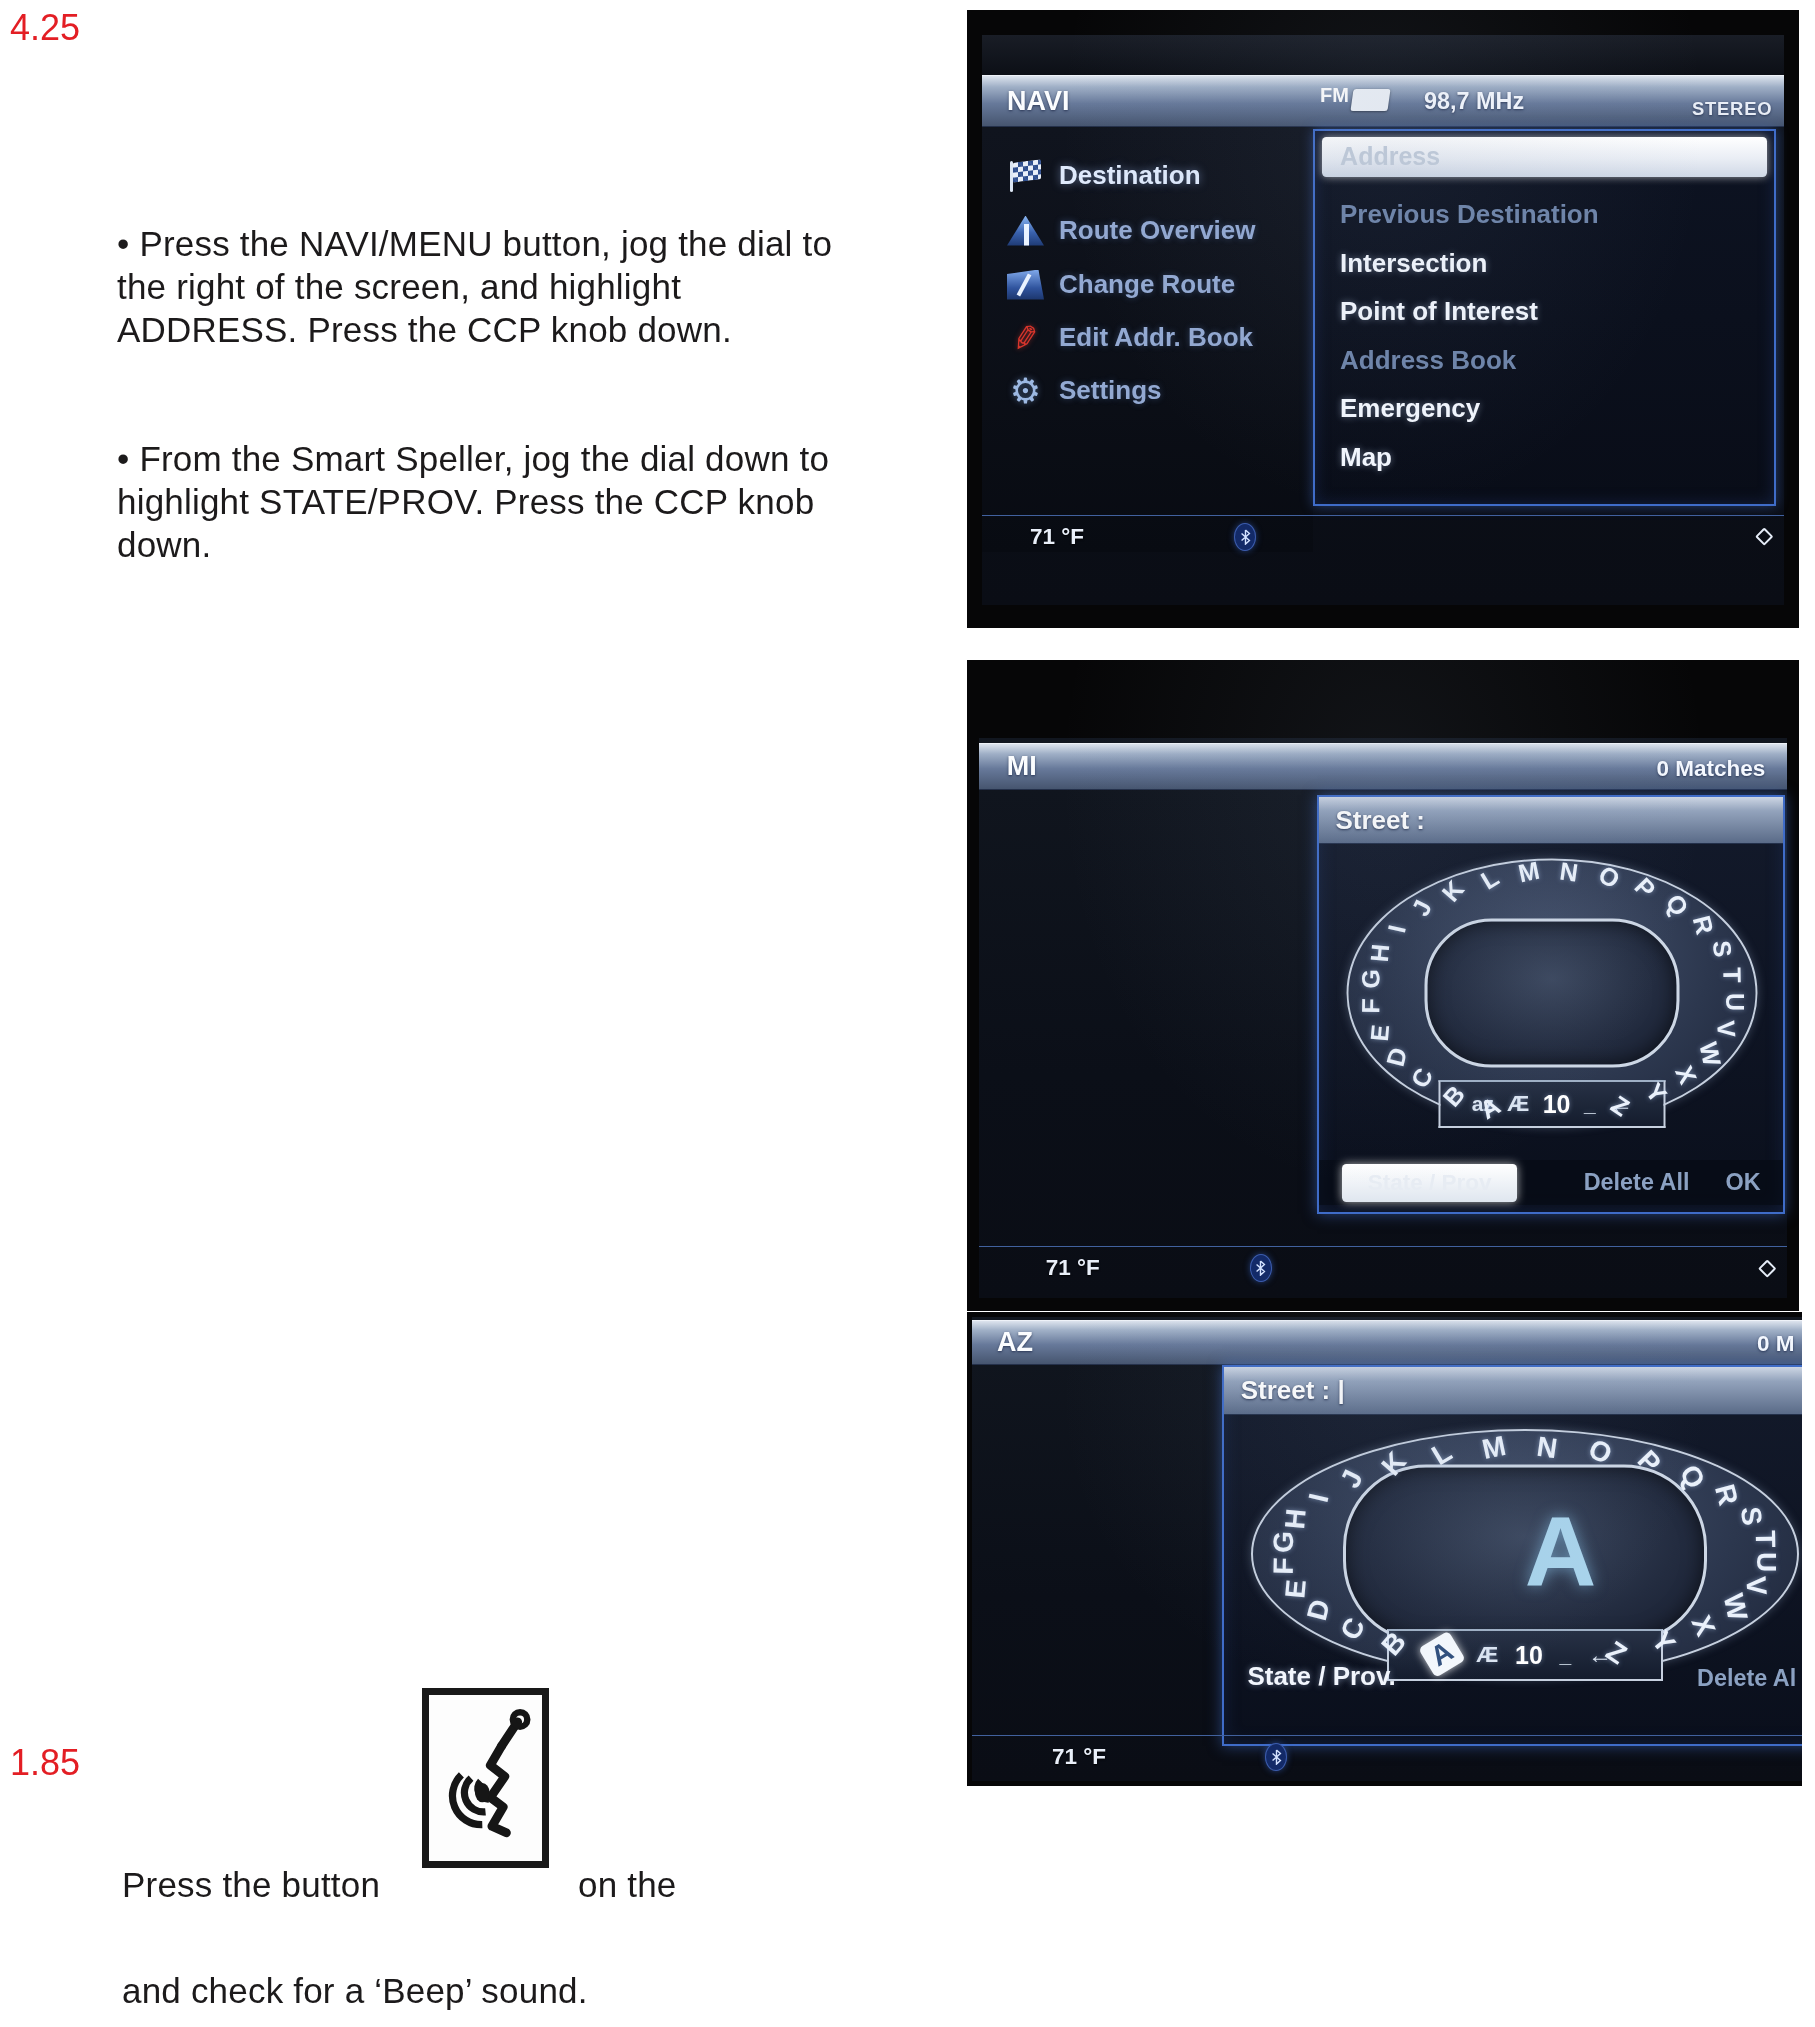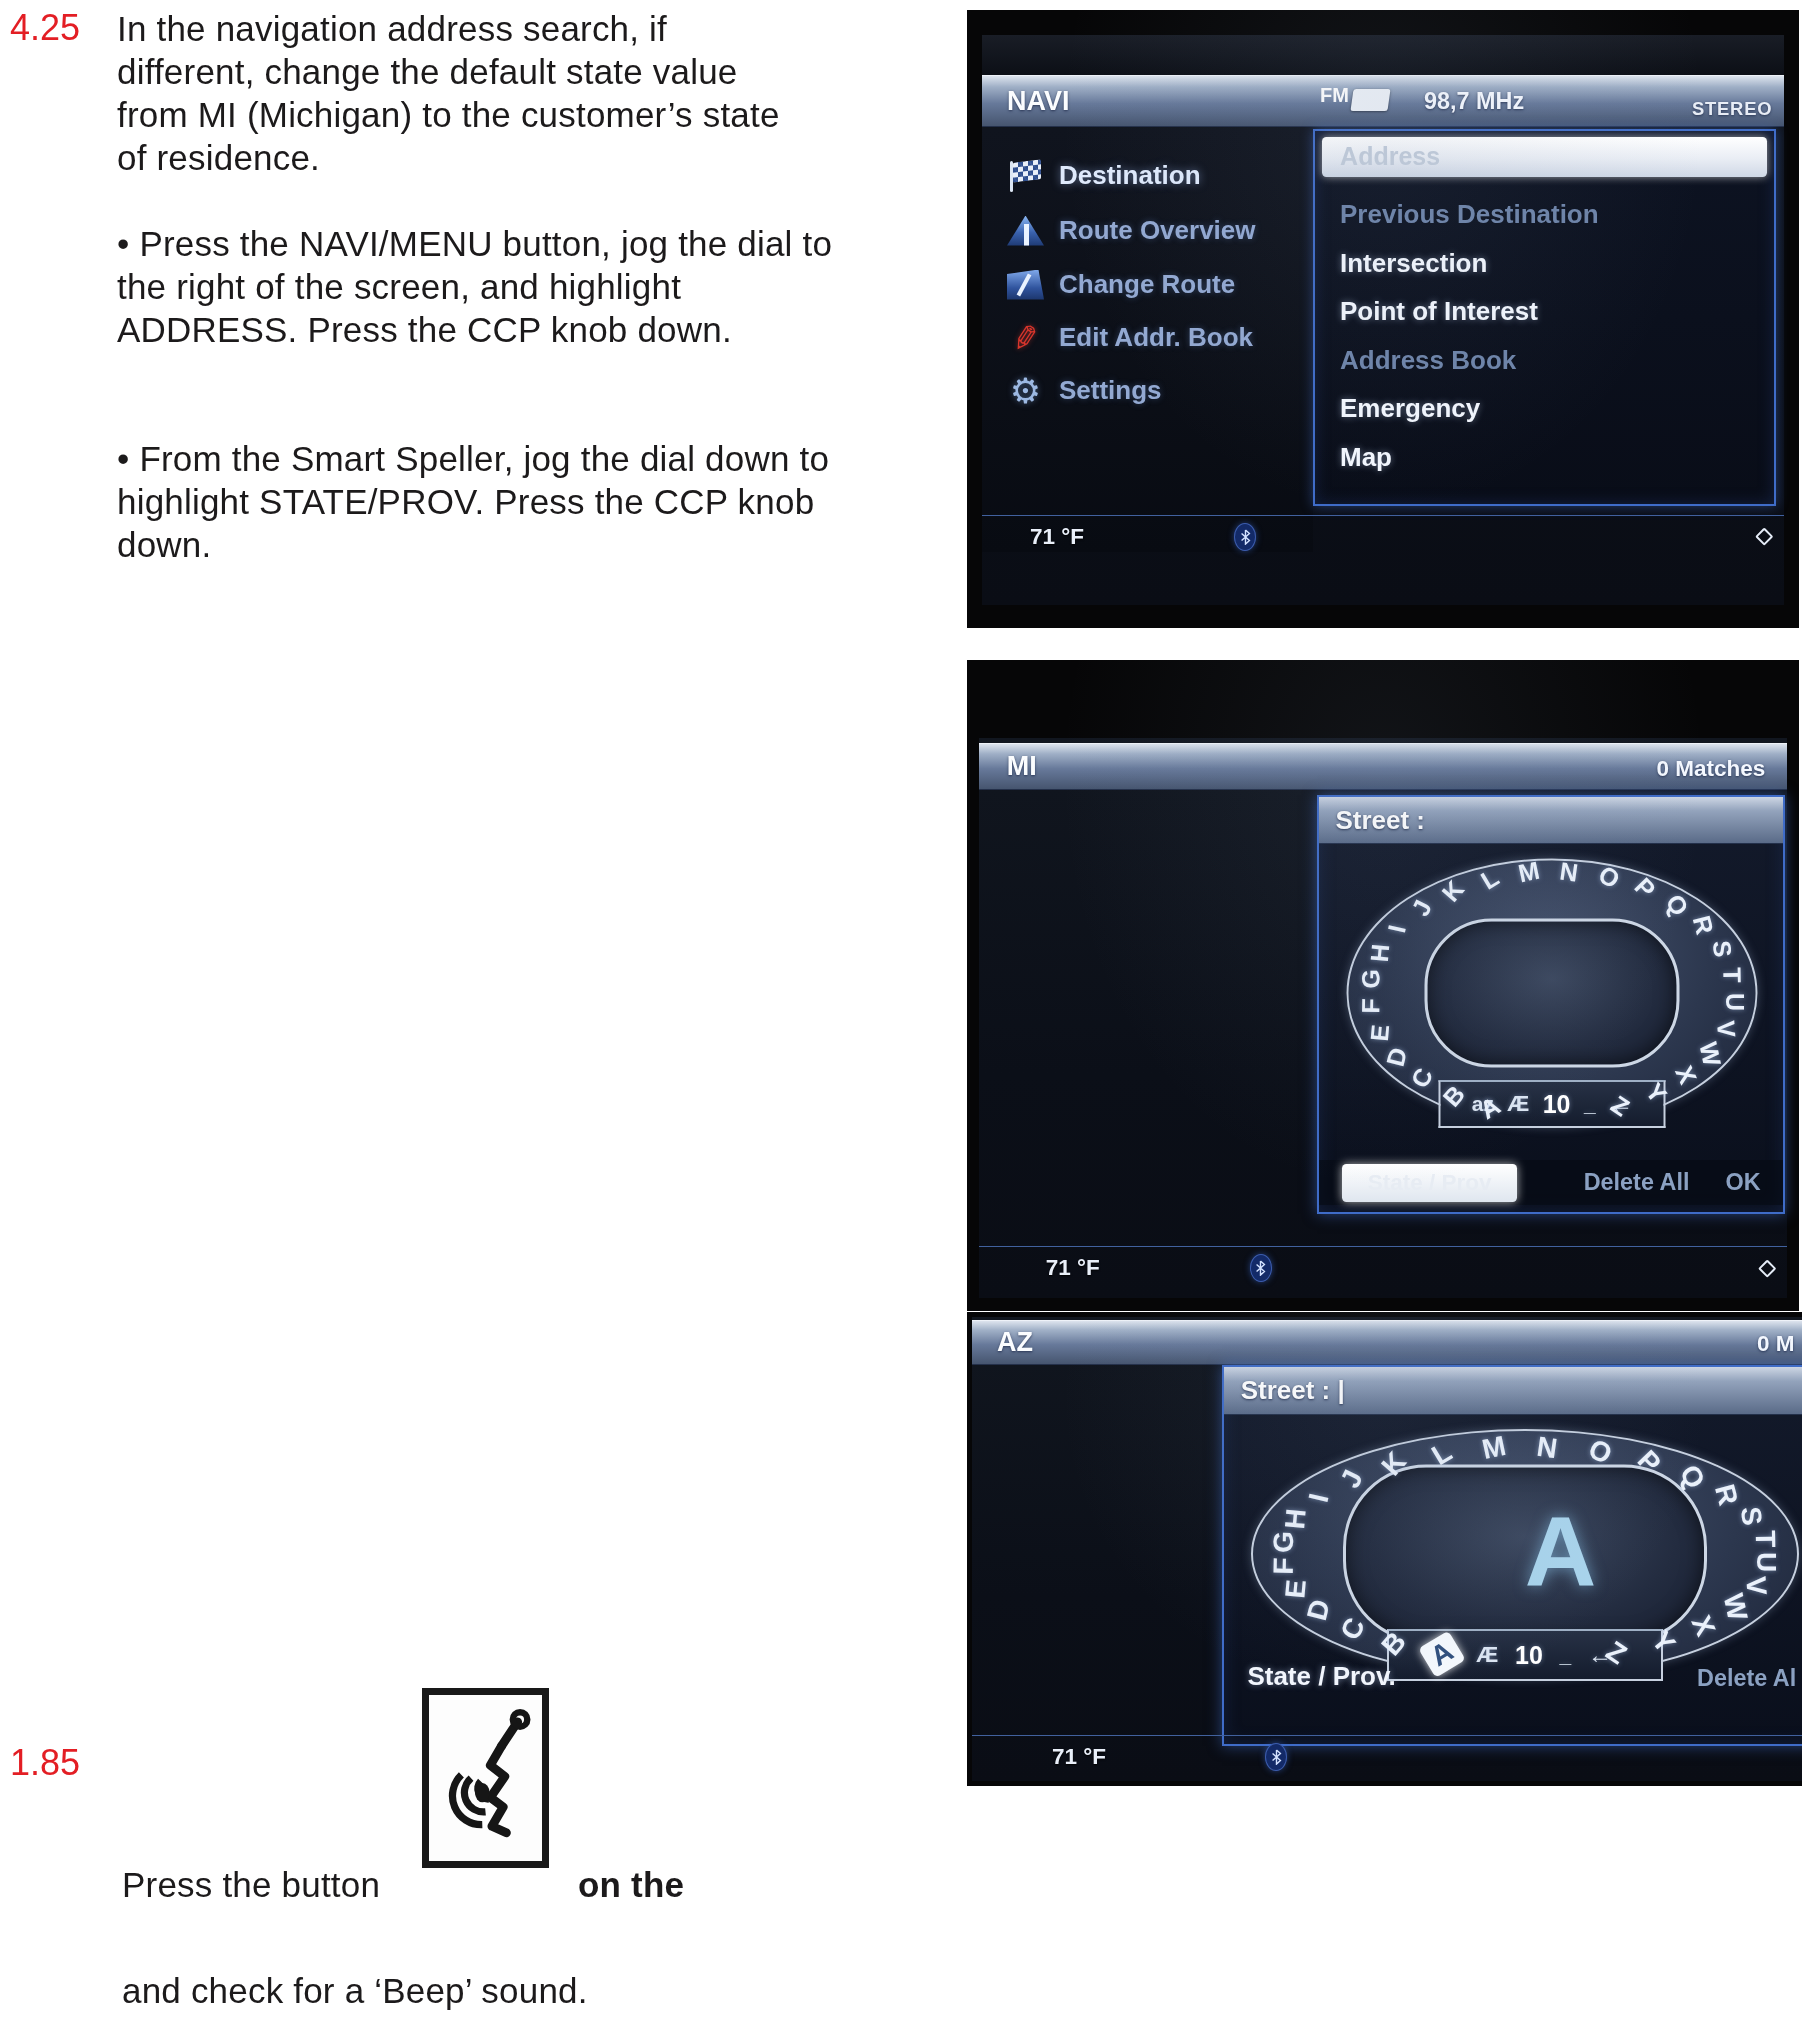--- a/index.html
+++ b/index.html
@@ -142,21 +142,20 @@
 
   .p3-footer-state { position:absolute; left:23.4px; bottom:52px; font-size:26px; font-weight:bold; color:#f2f6fd; text-shadow:0 0 6.7px rgba(200,220,255,.5); }
   .p3-footer-del { position:absolute; left:473px; bottom:52px; font-size:23.4px; font-weight:bold; color:#8ba1c2; }
 </style>
 </head>
 <body>
 
 <div class="page">
 
   <div class="sec-num" style="left:10px; top:6.7px;">4.25</div>
-  <div class="doc-text" style="left:117px; top:6.7px; width:678px;">In the navigation address search, if different, change the default state value from MI (Michigan) to the customer’s state of residence.</div>
   <div class="doc-text bullet" style="left:117px; top:222px; width:743px;">Press the NAVI/MENU button, jog the dial to the right of the screen, and highlight ADDRESS. Press the CCP knob down.</div>
   <div class="doc-text bullet" style="left:117px; top:437px; width:743px;">From the Smart Speller, jog the dial down to highlight STATE/PROV. Press the CCP knob down.</div>
 
   <div class="sec-num" style="left:10px; top:1742px;">1.85</div>
   <div class="doc-text" style="left:122px; top:1863px;">Press the button</div>
   <div class="voice-box">
     <span>
       <svg viewBox="0 0 60 84" width="97" height="135" aria-hidden="true">
         <g fill="none" stroke="#161616" stroke-width="5.5" stroke-linecap="round" stroke-linejoin="round">
           <path d="M40 23 L50 8"></path>
@@ -165,21 +164,21 @@
         <circle cx="51.5" cy="6.5" r="4.5" fill="none" stroke="#161616" stroke-width="4"></circle>
         <g fill="none" stroke="#161616" stroke-width="4.5">
           <path d="M28 72 a18 18 0 0 1 -13 -31"></path>
           <path d="M30 64 a12 12 0 0 1 -9 -21"></path>
           <path d="M32 56 a6.5 6.5 0 0 1 -5 -11"></path>
         </g>
         <ellipse cx="28" cy="52" rx="4.5" ry="6" fill="#161616"></ellipse>
       </svg>
     </span>
   </div>
-  <div class="doc-text" style="left:578px; top:1863px;font-weight:bold;">on the</div>
+  <div class="doc-text" style="left:578px; top:1863px;">on the</div>
   <div class="doc-text" style="left:122px; top:1969px;">and check for a ‘Beep’ sound.</div>
 
   <div class="photo" id="photo1">
     <div class="screen">
       <div class="s1-topdark"></div>
       <div class="topbar">
         <span class="tb-title s1-navi">NAVI</span>
         <span class="fm-wrap">
           <span class="fm-label">FM</span>
           <span class="fm-box"></span>

